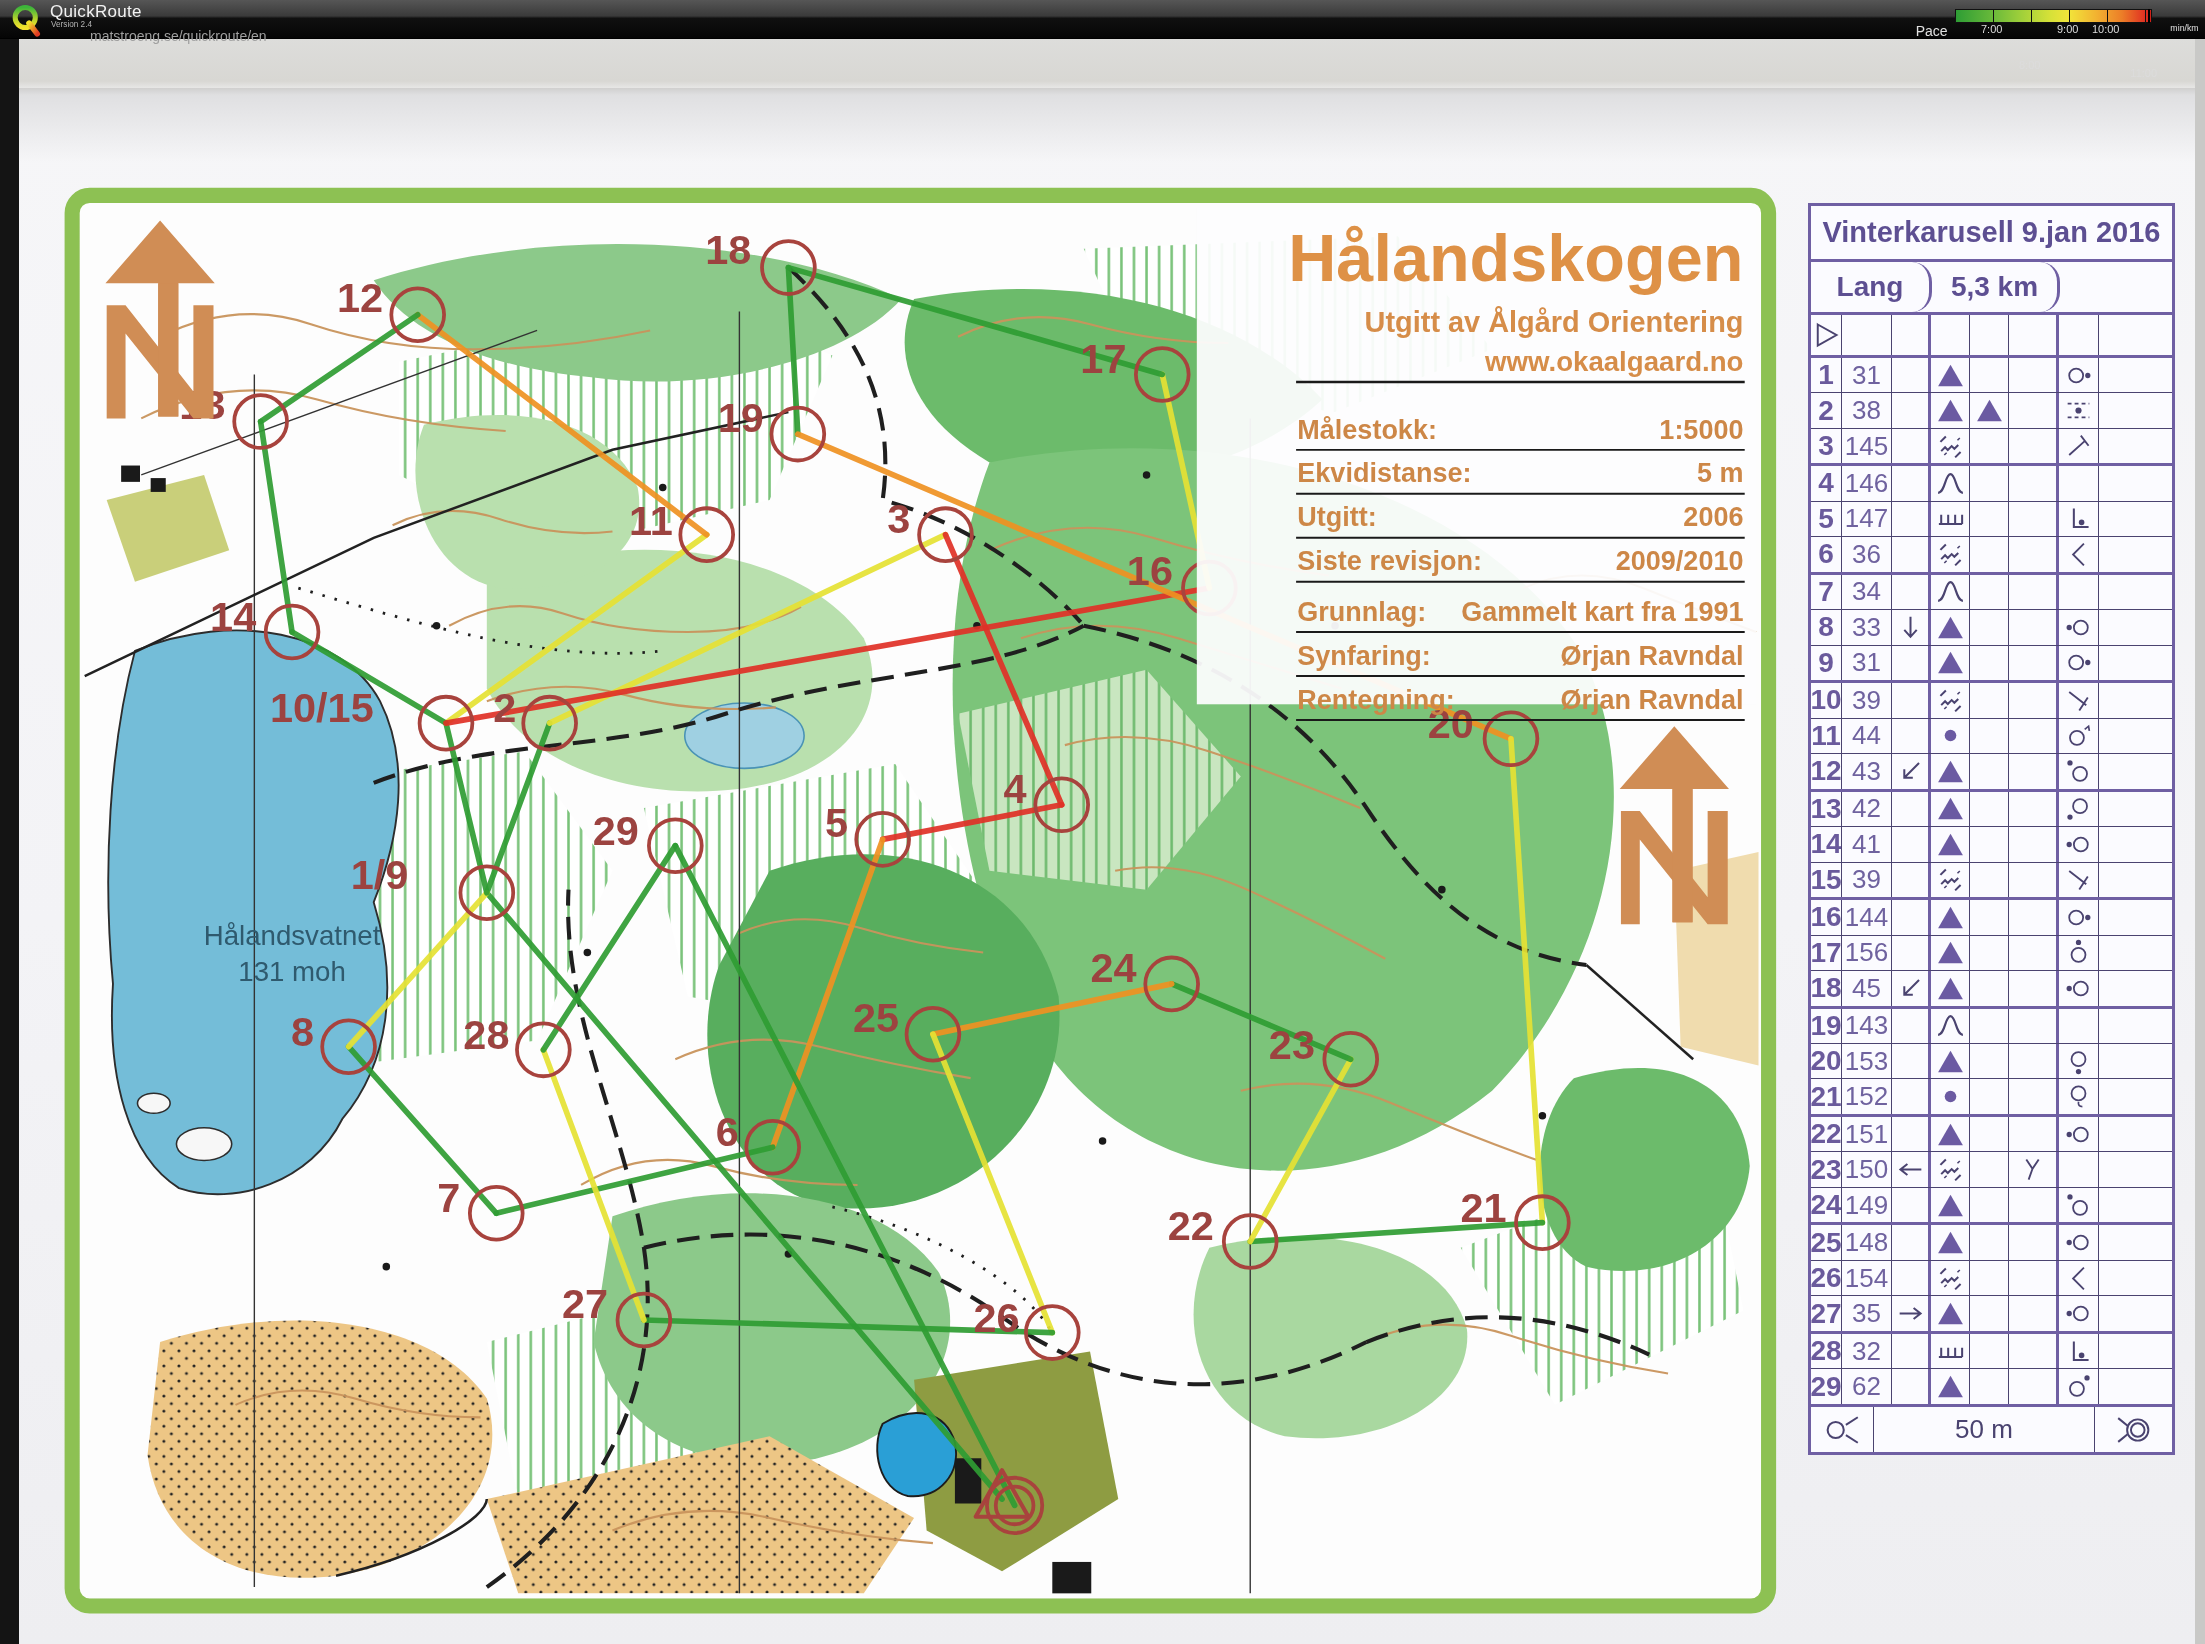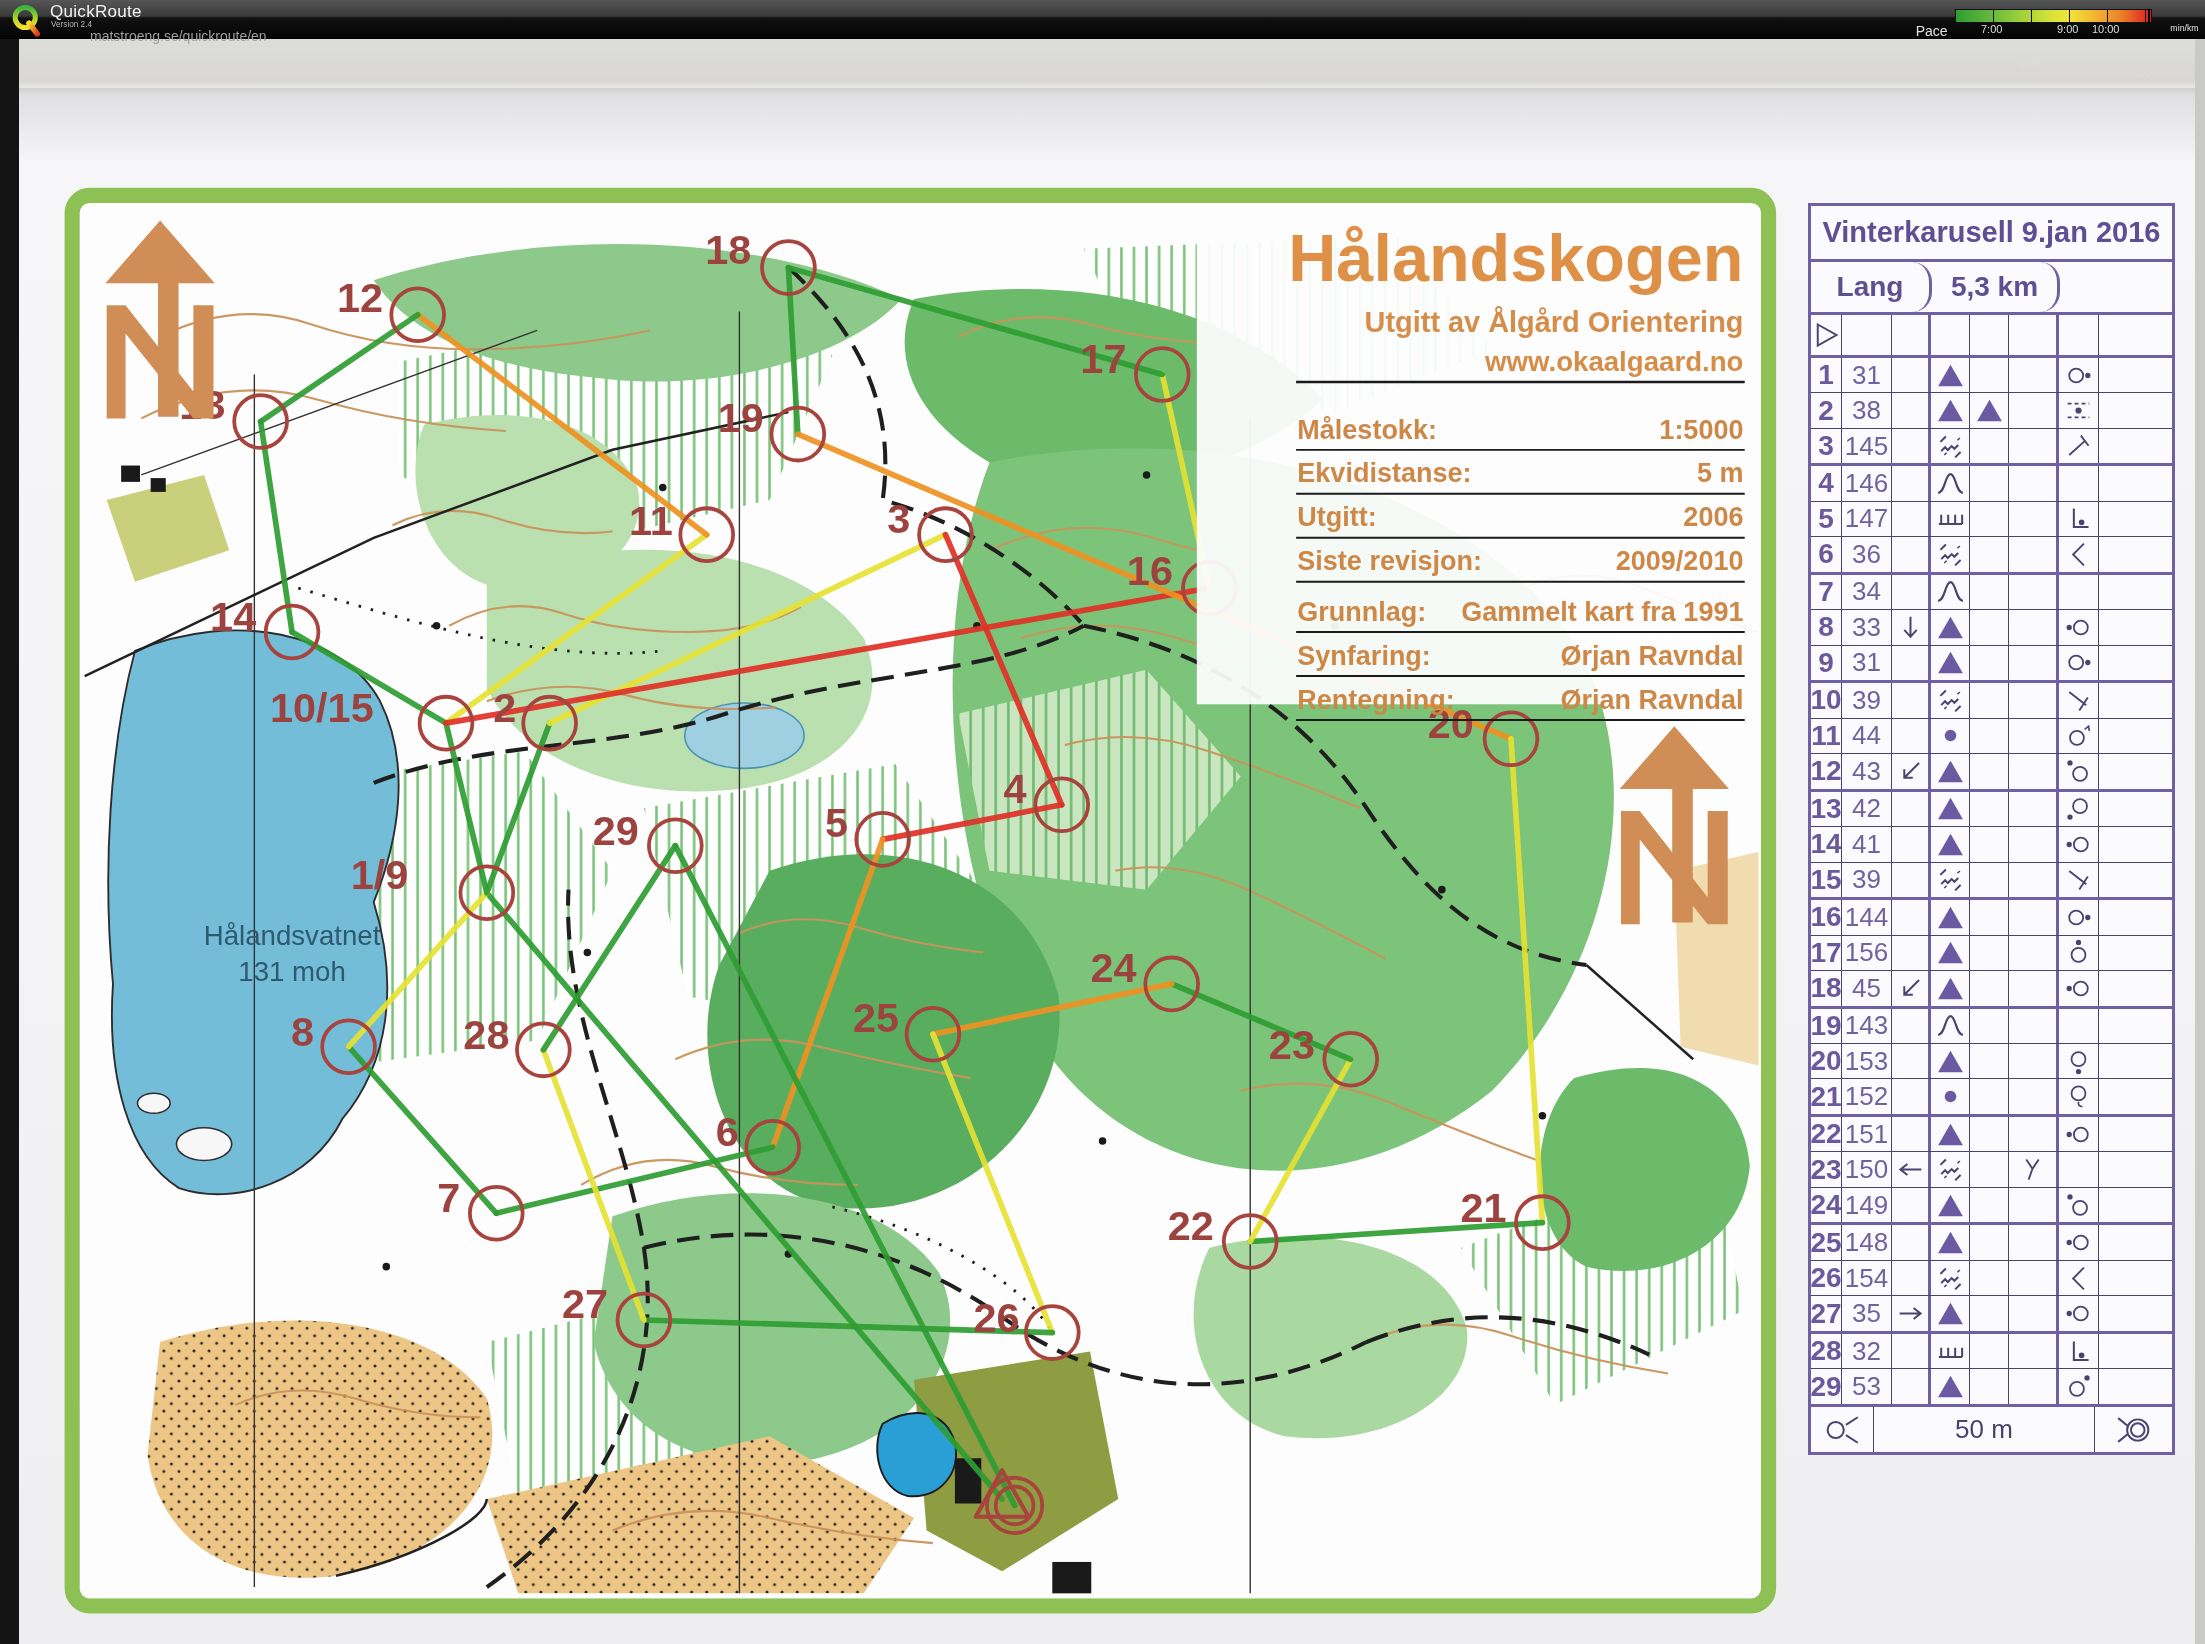--- a/index.html
+++ b/index.html
@@ -1036,21 +1036,21 @@
             <div class="cell"></div>
             <div class="cell">
                 <svg class="sym" viewBox="0 0 40 40">
                   <use href="#sym-corner-dot"></use>
                 </svg>
               </div>
             <div class="cell"></div>
           </div>
             <div class="crow">
             <div class="cell num">29</div>
-            <div class="cell code">53</div>
+            <div class="cell code">62</div>
             <div class="cell"></div>
             <div class="cell">
                 <svg class="sym" viewBox="0 0 40 40">
                   <use href="#sym-triangle"></use>
                 </svg>
               </div>
             <div class="cell"></div>
             <div class="cell"></div>
             <div class="cell">
                 <svg class="sym" viewBox="0 0 40 40">

